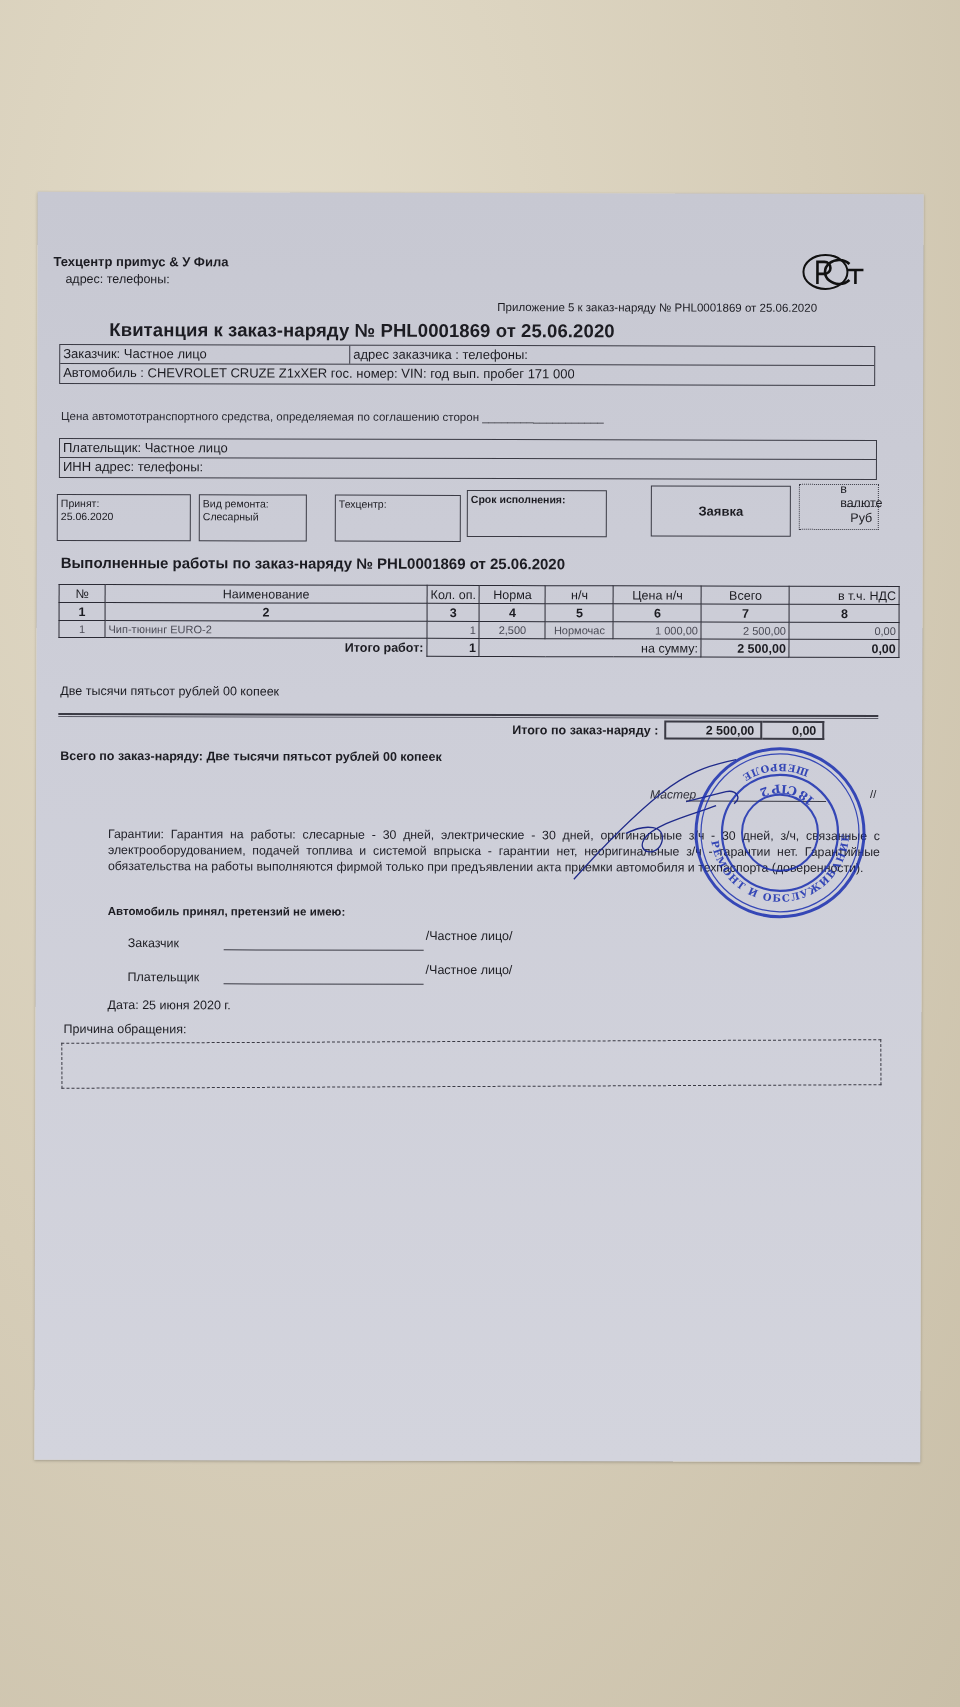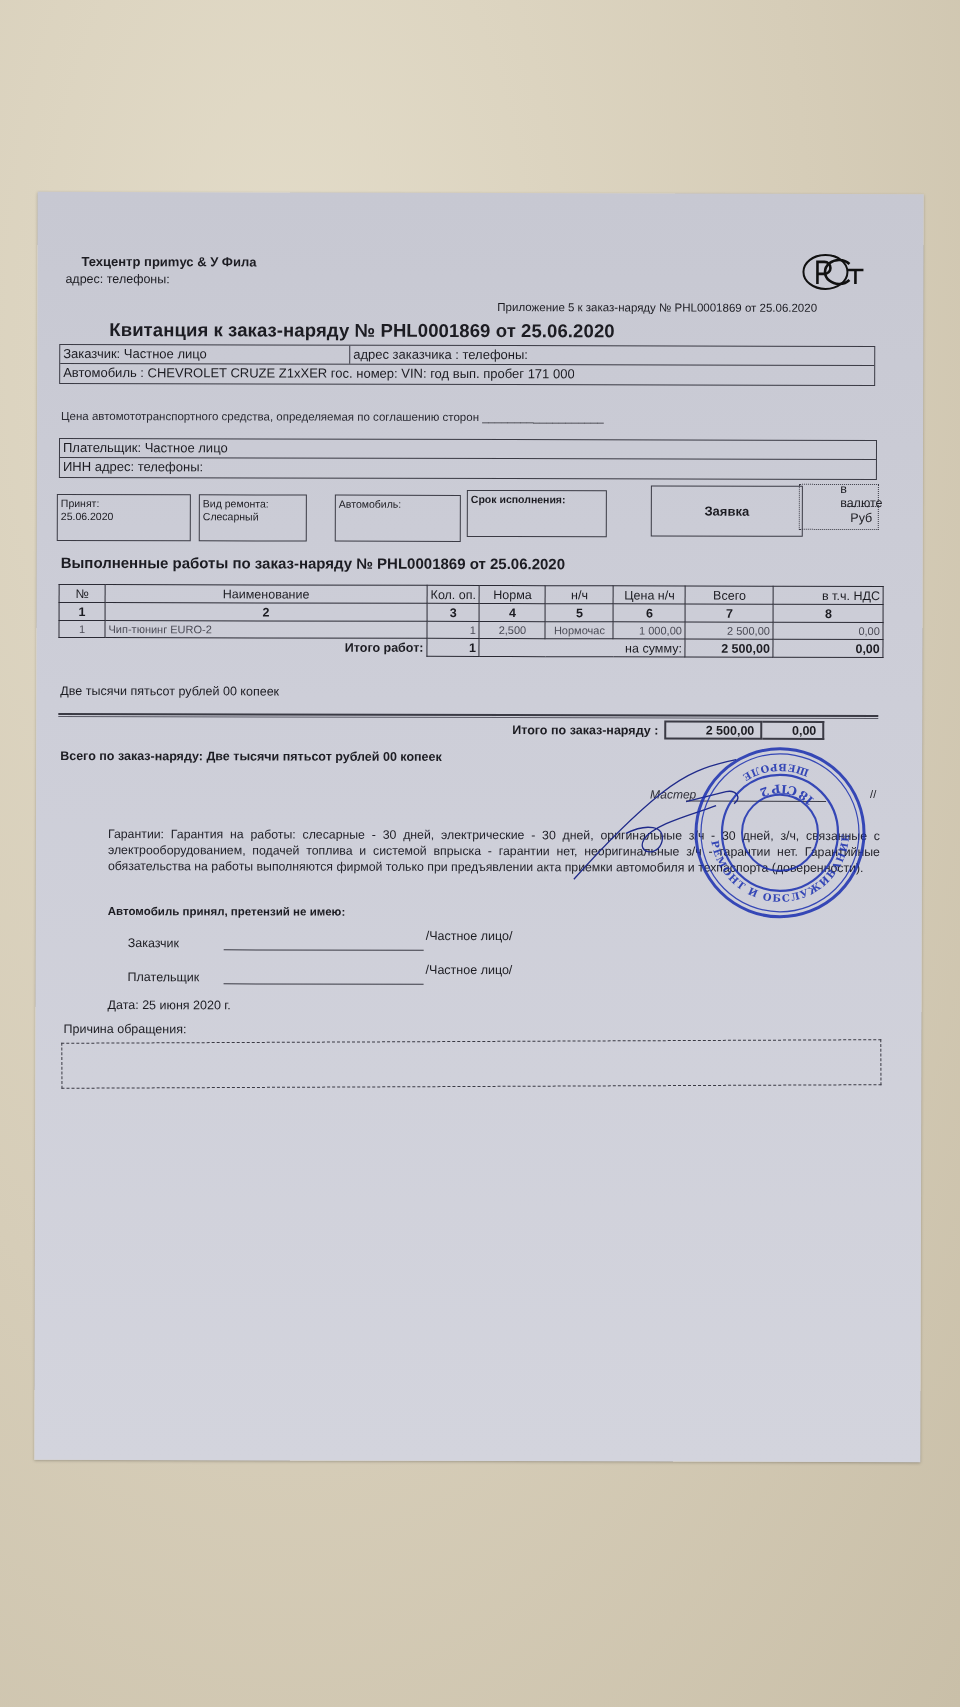--- a/index.html
+++ b/index.html
@@ -13,37 +13,37 @@
   }
   .paper {
     position: absolute;
     left: 36px; top: 193px;
     width: 886px; height: 1268px;
     background: linear-gradient(180deg, #c7c8d2 0%, #cdced8 40%, #d3d4dd 100%);
     box-shadow: 0 1px 3px rgba(0,0,0,0.25);
     transform: rotate(0.15deg);
   }
   .abs { position: absolute; }
-  .company { left: 44px; top: 62px; font-size: 13px; font-weight: bold; }
+  .company { left: 16px; top: 62px; font-size: 13px; font-weight: bold; }
   .company-addr { left: 28px; top: 80px; font-size: 12.5px; }
   .gost-logo { left: 762px; top: 56px; width: 70px; height: 44px; }
   .appendix { left: 460px; top: 108px; font-size: 11.5px; }
   .doc-title { left: 72px; top: 127px; font-size: 18.5px; font-weight: bold; letter-spacing: 0.1px; }
 
   .box-grid { left: 22px; border: 1px solid #3a3a44; }
   .box-row { display: flex; border-bottom: 1px solid #3a3a44; height: 19px; font-size: 13px; line-height: 18px; }
   .box-row:last-child { border-bottom: none; }
   .box-cell { padding-left: 3px; white-space: nowrap; overflow: hidden; }
   .box-cell.split { border-right: 1px solid #3a3a44; }
 
   .price-line { left: 24px; top: 218px; font-size: 11.5px; color: #2a2a32; }
 
   .info-box { border: 1px solid #3a3a44; top: 302px; height: 47px; font-size: 10.5px; padding: 2px 3px; line-height: 13px; }
   .info-box .val { font-size: 10.5px; }
-  .zayavka { left: 614px; top: 292px; width: 152px; height: 51px; border: 1px solid #3a3a44; display:flex; align-items:center; justify-content:center; font-size: 13px; font-weight: bold; }
+  .zayavka { left: 614px; top: 292px; width: 140px; height: 51px; border: 1px solid #3a3a44; display:flex; align-items:center; justify-content:center; font-size: 13px; font-weight: bold; }
   .currency { left: 762px; top: 290px; width: 80px; height: 46px; border: 1px dotted #3a3a44; font-size: 12.5px; padding-left: 45px; }
   .currency div { height: 50%; display:flex; align-items:center; justify-content:center; }
   .currency div:first-child { border-bottom: 1px dotted #3a3a44; }
 
   .works-title { left: 24px; top: 362px; font-size: 15px; font-weight: bold; }
   table.works { position: absolute; left: 22px; top: 392px; border-collapse: collapse; font-size: 12.5px; }
   table.works td { border: 1px solid #2a2a34; height: 18px; padding: 0 3px; white-space: nowrap; }
   table.works .hdr td { text-align: center; font-size: 12.5px; border-width: 1.5px; }
   table.works .num td { text-align: center; font-weight: bold; font-size: 12.5px; border-width: 1.5px; }
   table.works .row td { font-size: 11px; color: #4a4a55; height: 17px; }
@@ -117,21 +117,21 @@
 
   <div class="abs info-box" style="left:20px; width:134px;">
     <div>Принят:</div>
     <div class="val">25.06.2020</div>
   </div>
   <div class="abs info-box" style="left:162px; width:108px;">
     <div>Вид ремонта:</div>
     <div class="val">Слесарный</div>
   </div>
   <div class="abs info-box" style="left:298px; width:126px;">
-    <div>Автомобиль:</div>
+    <div>Техцентр:</div>
     <div class="val"></div>
   </div>
   <div class="abs info-box" style="left:430px; width:140px; top:297px;font-weight:bold;">
     <div>Срок исполнения:</div>
     <div class="val"></div>
   </div>
 
   <div class="abs zayavka">Заявка</div>
 
   <div class="abs currency">
@@ -142,21 +142,21 @@
   <div class="abs works-title">Выполненные работы по заказ-наряду №  PHL0001869 от 25.06.2020</div>
 
   <table class="works">
     <tbody>
         <tr class="hdr">
       <td style="width:46px;">№</td>
       <td style="width:322px;">Наименование</td>
       <td style="width:41px;">Кол. оп.</td>
       <td style="width:66px;">Норма</td>
       <td style="width:68px;">н/ч</td>
-      <td style="width:72px;">Цена н/ч</td>
+      <td style="width:88px;">Цена н/ч</td>
       <td style="width:88px;">Всего</td>
       <td style="width:80px;padding-left:48px;">в т.ч. НДС</td>
     </tr>
     <tr class="num">
       <td>1</td>
       <td>2</td>
       <td>3</td>
       <td>4</td>
       <td>5</td>
       <td>6</td>

